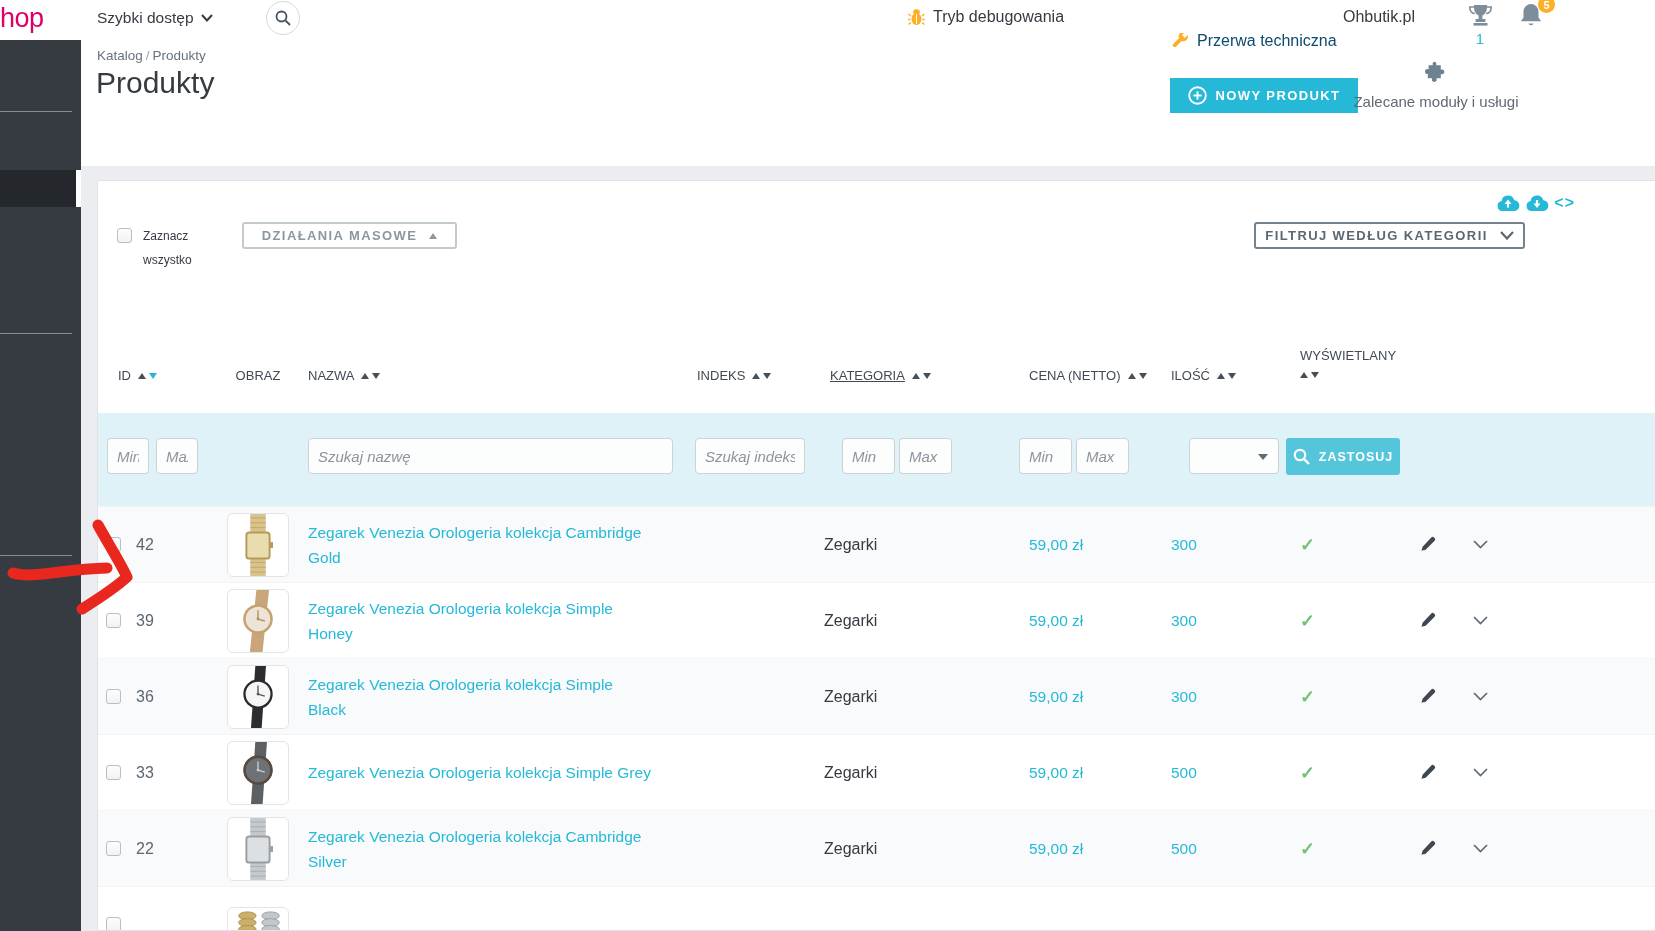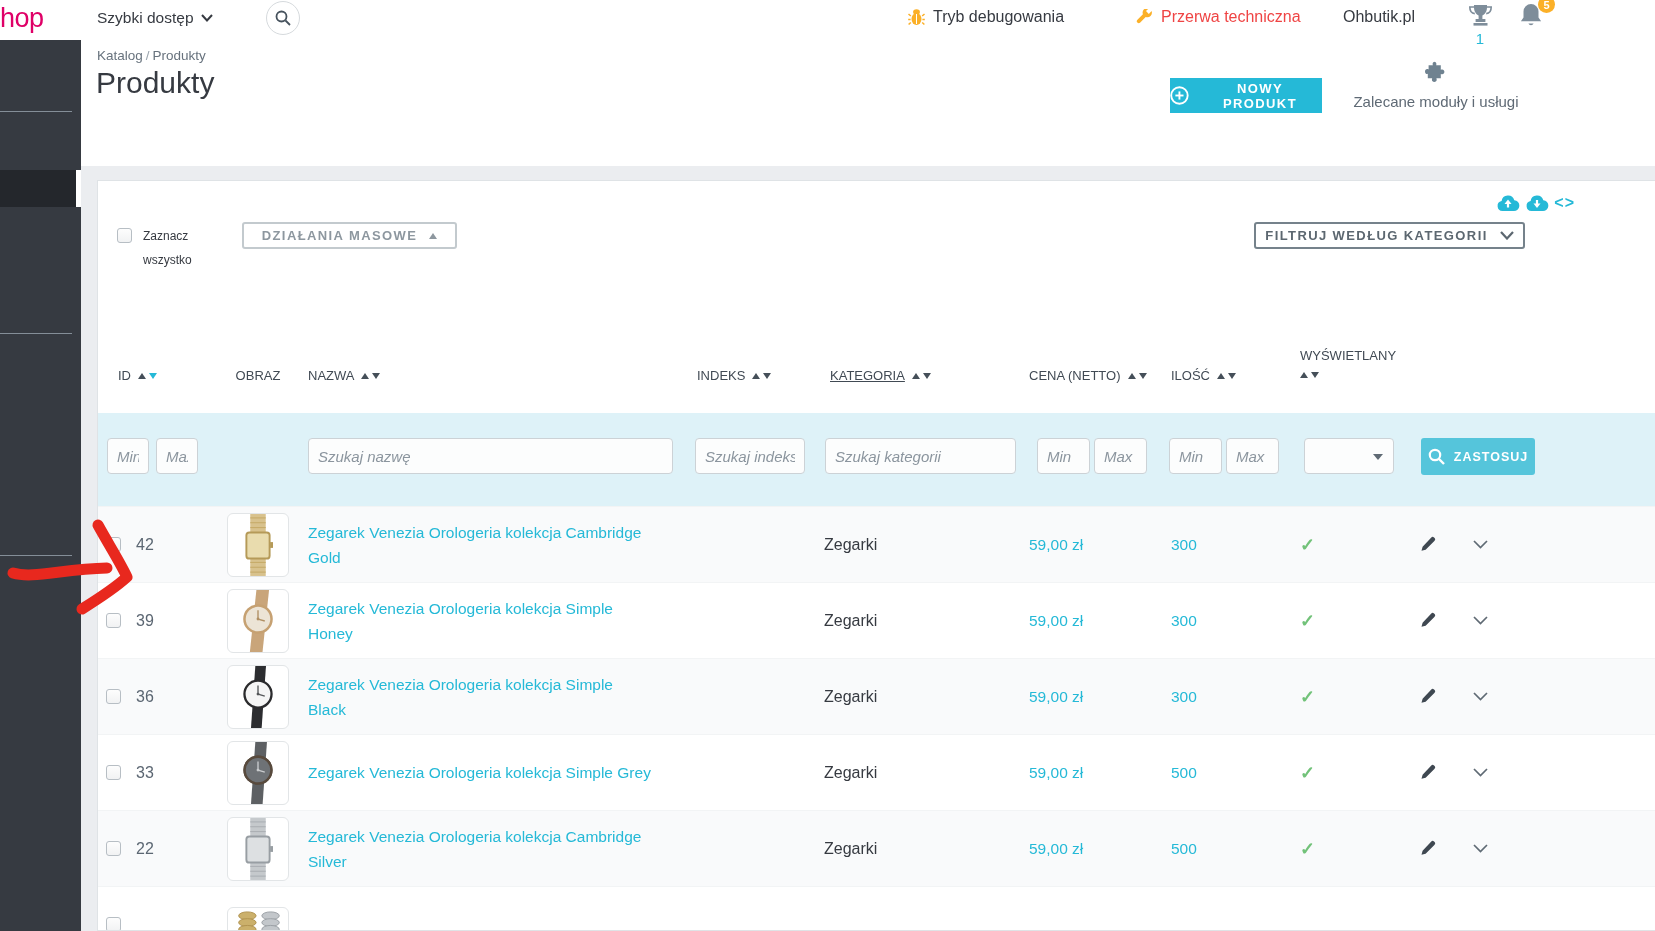--- a/index.html
+++ b/index.html
@@ -7,40 +7,40 @@
     font-family:"Liberation Sans", sans-serif; color:#363a41; }
 
   
   #topbar { position:absolute; left:0; top:0; width:1655px; height:40px; background:#fff; z-index:5; }
   #logo { position:absolute; left:0; top:3px; font-size:27px; font-weight:normal; color:#df0067; letter-spacing:-.5px; }
   #quick-access { position:absolute; left:97px; top:9px; font-size:15.5px; color:#363a41; display:flex; align-items:center; gap:7px; cursor:pointer; }
   #search-btn { position:absolute; left:266px; top:1px; width:34px; height:34px; border:1px solid #d6dadd; border-radius:50%;
     display:flex; align-items:center; justify-content:center; cursor:pointer; background:#fff; }
   .tb-item { position:absolute; top:8px; font-size:16px; display:flex; align-items:center; gap:8px; }
   #debug { left:908px; color:#363a41; }
-  #maintenance { left:1136px; color:#ef4444; cursor:pointer; }
+  #maintenance { left:1172px; color:#0c4a6e; cursor:pointer;margin-top:24px; }
   #shopname { left:1343px; color:#363a41; cursor:pointer; }
   #trophy-wrap { position:absolute; left:1465px; top:4px; width:30px; text-align:center; cursor:pointer; }
   #trophy-count { color:#25b9d7; font-size:15px; margin-top:0px; display:block; }
   #bell-wrap { position:absolute; left:1518px; top:2px; width:30px; height:30px; cursor:pointer; }
   #bell-badge { position:absolute; right:-7px; top:-6px; min-width:17px; height:17px; border-radius:9px;
     background:#fbb028; color:#fff; font-size:11px; font-weight:bold; display:flex; align-items:center; justify-content:center; }
 
   
   #sidebar { position:absolute; left:0; top:40px; width:81px; height:891px; background:#363a41; z-index:4; }
   .sb-divider { position:absolute; left:0; width:72px; height:1px; background:#9fabb6; opacity:.75; }
   #sb-active { position:absolute; left:0; top:130px; width:76px; height:37px; background:#24272c; }
   #sb-active-bar { position:absolute; left:76px; top:130px; width:5px; height:37px; background:#fff; }
 
   
   #pagehead { position:absolute; left:81px; top:40px; width:1574px; height:126px; background:#fff; }
   #breadcrumb { position:absolute; left:16px; top:8px; font-size:13.5px; color:#67727d; }
   #breadcrumb .sep { color:#9aa4ad; padding:0 3px; }
   #page-title { position:absolute; left:15px; top:26px; font-size:30px; color:#363a41; font-weight:400; }
-  #new-product-btn { position:absolute; left:1089px; top:38px; width:152px; height:35px; background:#25b9d7; border:none; color:#fff;
+  #new-product-btn { position:absolute; left:1089px; top:38px; width:188px; height:35px; background:#25b9d7; border:none; color:#fff;
     font-family:"Liberation Sans",sans-serif; font-size:13px; font-weight:bold; letter-spacing:1.4px;
     display:flex; align-items:center; justify-content:center; gap:9px; cursor:pointer; }
   #modules-link { position:absolute; left:1250px; top:20px; width:210px; text-align:center; cursor:pointer; }
   #modules-link .lbl { display:block; margin-top:6px; font-size:15px; color:#5f6a75; }
 
   
   #content { position:absolute; left:81px; top:166px; width:1574px; height:765px; background:#ebedf0; }
   #panel { position:absolute; left:16px; top:14px; width:1558px; height:751px; background:#fff;
     border:1px solid #dfe3e6; border-right:none; overflow:hidden; }
 
@@ -317,23 +317,20 @@
         <div id="f-id">
           <input class="fin" placeholder="Min" style="">
           <input class="fin" placeholder="Max" style="">
         </div>
         <div id="f-name">
           <input class="fin" placeholder="Szukaj nazwę" style="">
         </div>
         <div id="f-index">
           <input class="fin" placeholder="Szukaj indeks" style="">
         </div>
-        <div id="f-cat">
-          <input class="fin" placeholder="Szukaj kategorii" style="">
-        </div>
         <div class="minmax" id="f-price">
           <input class="fin" placeholder="Min" style="">
           <input class="fin" placeholder="Max" style="">
         </div>
         <div class="minmax" id="f-qty">
           <input class="fin" placeholder="Min" style="">
           <input class="fin" placeholder="Max" style="">
         </div>
         <div id="f-disp">
           <div id="disp-select">

